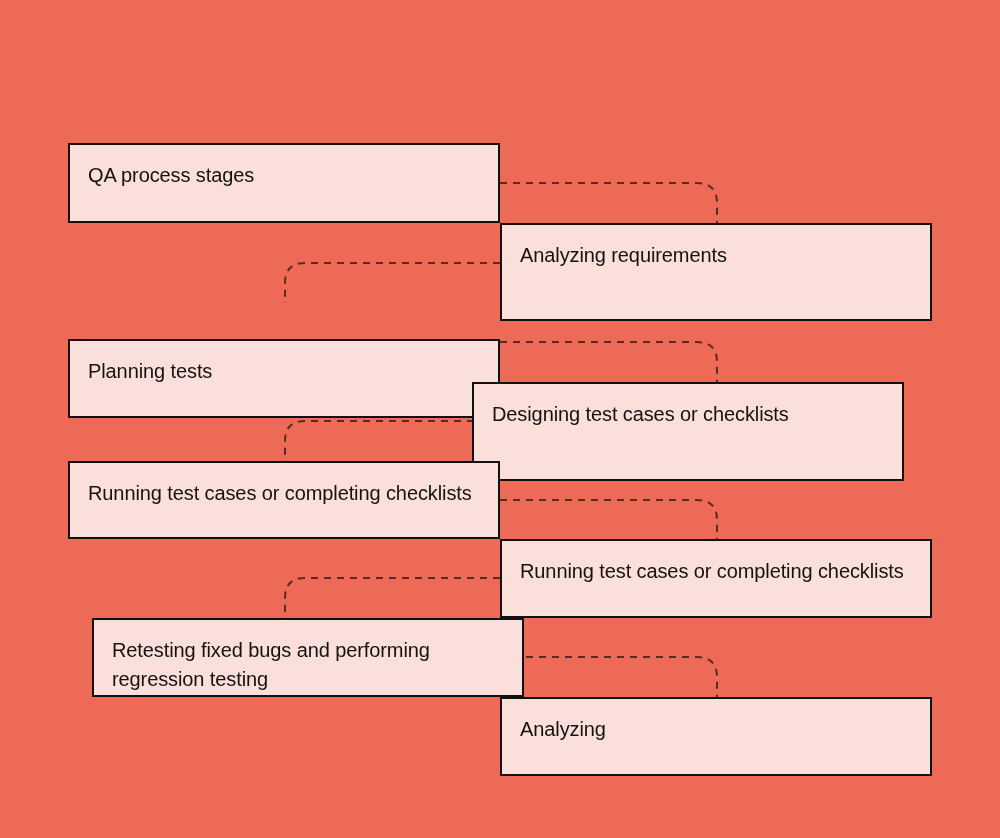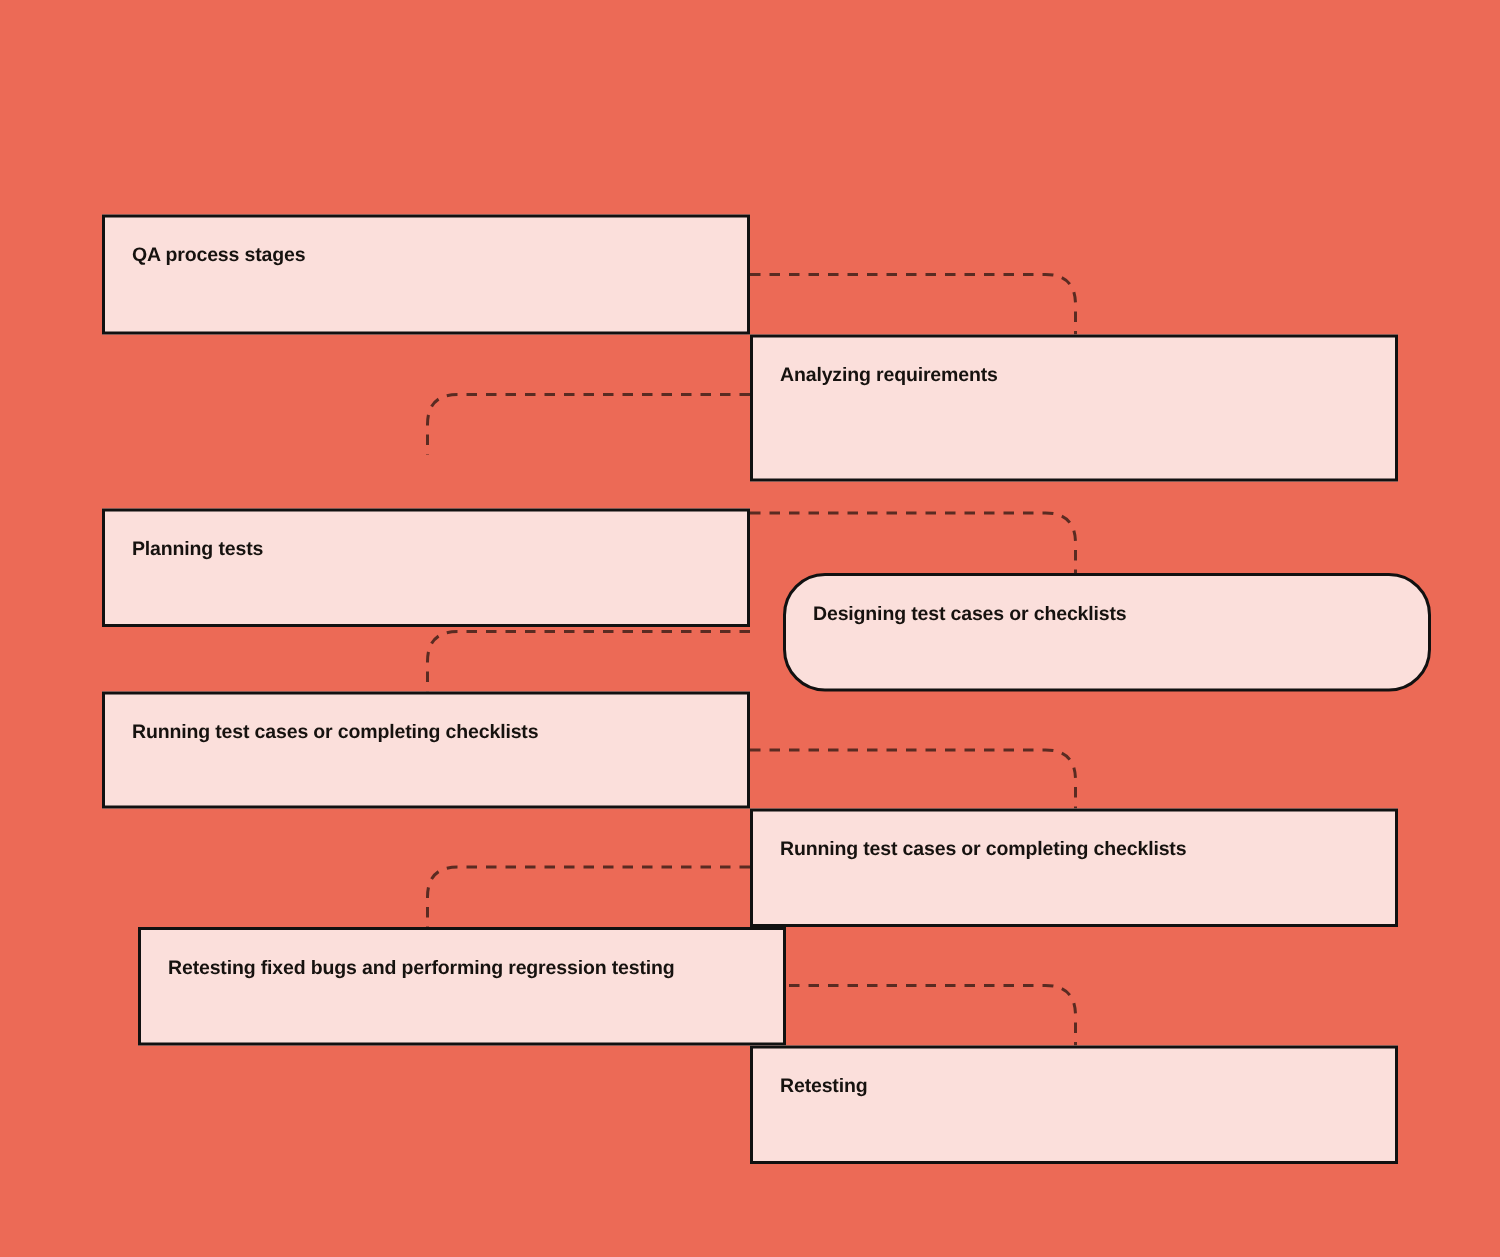--- a/index.html
+++ b/index.html
@@ -38,22 +38,22 @@
     pointer-events: none;
   }
   .node {
     position: absolute;
     box-sizing: border-box;
     background: #fbdfdb;
     border: 2px solid #111111;
     padding: 16px 18px 0 18px;
   }
   .node-label {
-    font-size: 13px;
-    font-weight: bold;
+    font-size: 20px;
+    font-weight: normal;
     color: #16120f;
     line-height: 1.43;
     letter-spacing: -0.1px;
   }
 </style>
 </head>
 <body>
 
 <div id="canvas">
 
@@ -71,30 +71,30 @@
   <div id="nodes">
       <div class="node" style="left: 68px; top: 143px; width: 432px; height: 80px;">
         <div class="node-label">QA process stages</div>
       </div>
       <div class="node" style="left: 500px; top: 223px; width: 432px; height: 98px;">
         <div class="node-label">Analyzing requirements</div>
       </div>
       <div class="node" style="left: 68px; top: 303px; width: 432px; height: 79px; margin-top: 36px;">
         <div class="node-label">Planning tests</div>
       </div>
-      <div class="node" style="left: 522px; top: 382px; width: 432px; height: 79px; border-radius: 28px;">
+      <div class="node" style="left: 472px; top: 382px; width: 432px; height: 99px;">
         <div class="node-label">Designing test cases or checklists</div>
       </div>
       <div class="node" style="left: 68px; top: 461px; width: 432px; height: 78px;">
         <div class="node-label">Running test cases or completing checklists</div>
       </div>
       <div class="node" style="left: 500px; top: 539px; width: 432px; height: 79px;">
         <div class="node-label">Running test cases or completing checklists</div>
       </div>
       <div class="node" style="left: 68px; top: 618px; width: 432px; height: 79px; margin-left: 24px;">
         <div class="node-label">Retesting fixed bugs and performing regression testing</div>
       </div>
       <div class="node" style="left: 500px; top: 697px; width: 432px; height: 79px;">
-        <div class="node-label">Retesting</div>
+        <div class="node-label">Analyzing</div>
       </div>
     </div>
 
 </div>
 
 </body></html>

